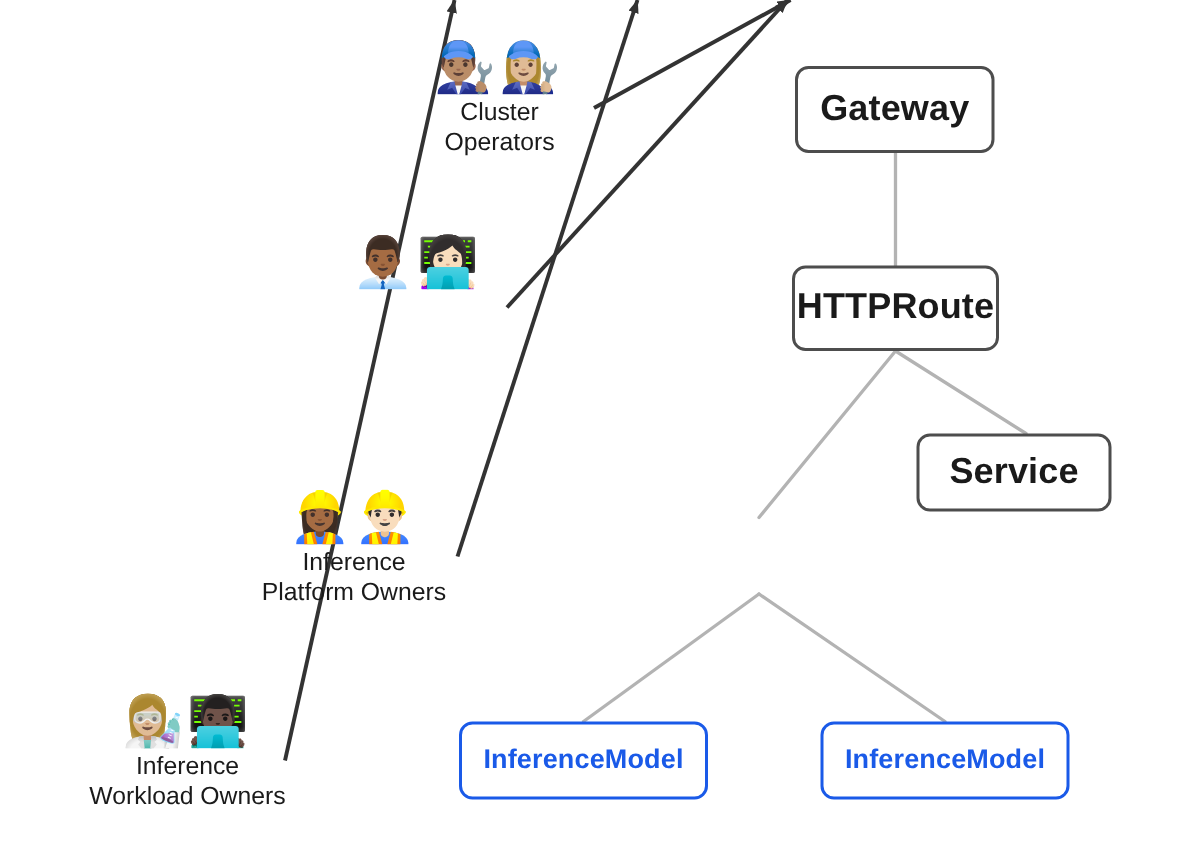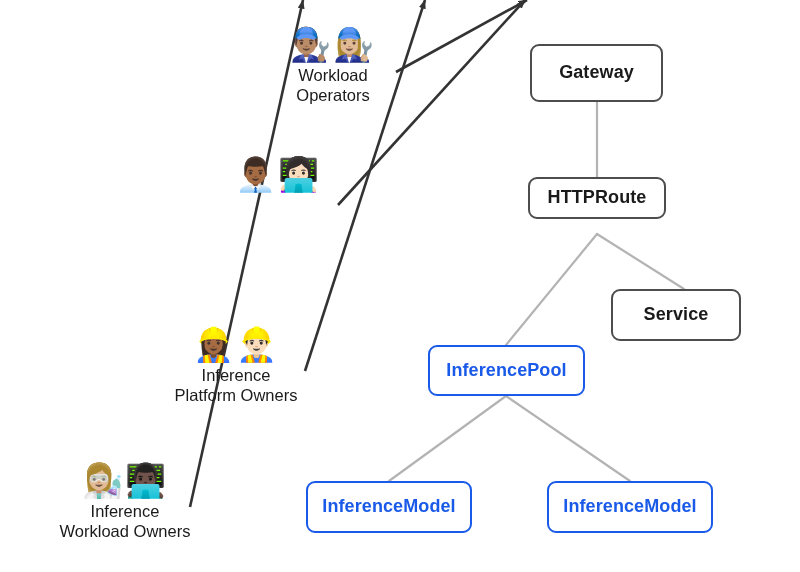--- a/index.html
+++ b/index.html
@@ -42,21 +42,21 @@
   .node .node-label {
     display: block;
     white-space: nowrap;
   }
   .node.neutral {
     border: 2px solid #4d4d4d;
   }
   .node.neutral .node-label {
     color: #1a1a1a;
     font-weight: bold;
-    font-size: 18px;
+    font-size: 24px;
     letter-spacing: 0.1px;
   }
   .node.accent {
     border: 2.5px solid #1a5ae8;
   }
   .node.accent .node-label {
     color: #1a5ae8;
     font-weight: bold;
     font-size: 18px;
     letter-spacing: 0.1px;
@@ -111,43 +111,40 @@
       <line x1="338" y1="205" x2="525"></line>
       <line x1="305" y1="371" x2="425"></line>
       <line x1="190" y1="507" x2="303"></line>
     </g>
   </svg>
 
   <div class="node neutral" style="left:530px; top:44px; width:133px; height:58px;">
     <span class="node-label">Gateway</span>
   </div>
 
-  <div class="node neutral" style="left:528px; top:177px; width:138px; height:42px;">
+  <div class="node neutral" style="left:528px; top:177px; width:138px; height:57px;">
     <span class="node-label">HTTPRoute</span>
   </div>
 
   <div class="node neutral" style="left:611px; top:289px; width:130px; height:52px;">
     <span class="node-label">Service</span>
   </div>
 
-  <div class="node accent" style="left:428px; top:345px; width:157px; height:51px;">
-    <span class="node-label">InferencePool</span>
-  </div>
 
   <div class="node accent" style="left:306px; top:481px; width:166px; height:52px;">
     <span class="node-label">InferenceModel</span>
   </div>
 
   <div class="node accent" style="left:547px; top:481px; width:166px; height:52px;">
     <span class="node-label">InferenceModel</span>
   </div>
 
   <div class="actor" style="left:253px; top:28px; width:160px;">
     <span class="actor-emoji">👨🏽‍🔧👩🏼‍🔧</span>
-    <span class="actor-name">Workload
+    <span class="actor-name">Cluster
 Operators</span>
   </div>
 
   <div class="actor" style="left:198px; top:158px; width:160px;">
     <span class="actor-emoji">👨🏾‍💼👩🏻‍💻</span>
   </div>
 
   <div class="actor" style="left:155px; top:328px; width:162px;">
     <span class="actor-emoji">👷🏾‍♀️👷🏻‍♂️</span>
     <span class="actor-name">Inference

